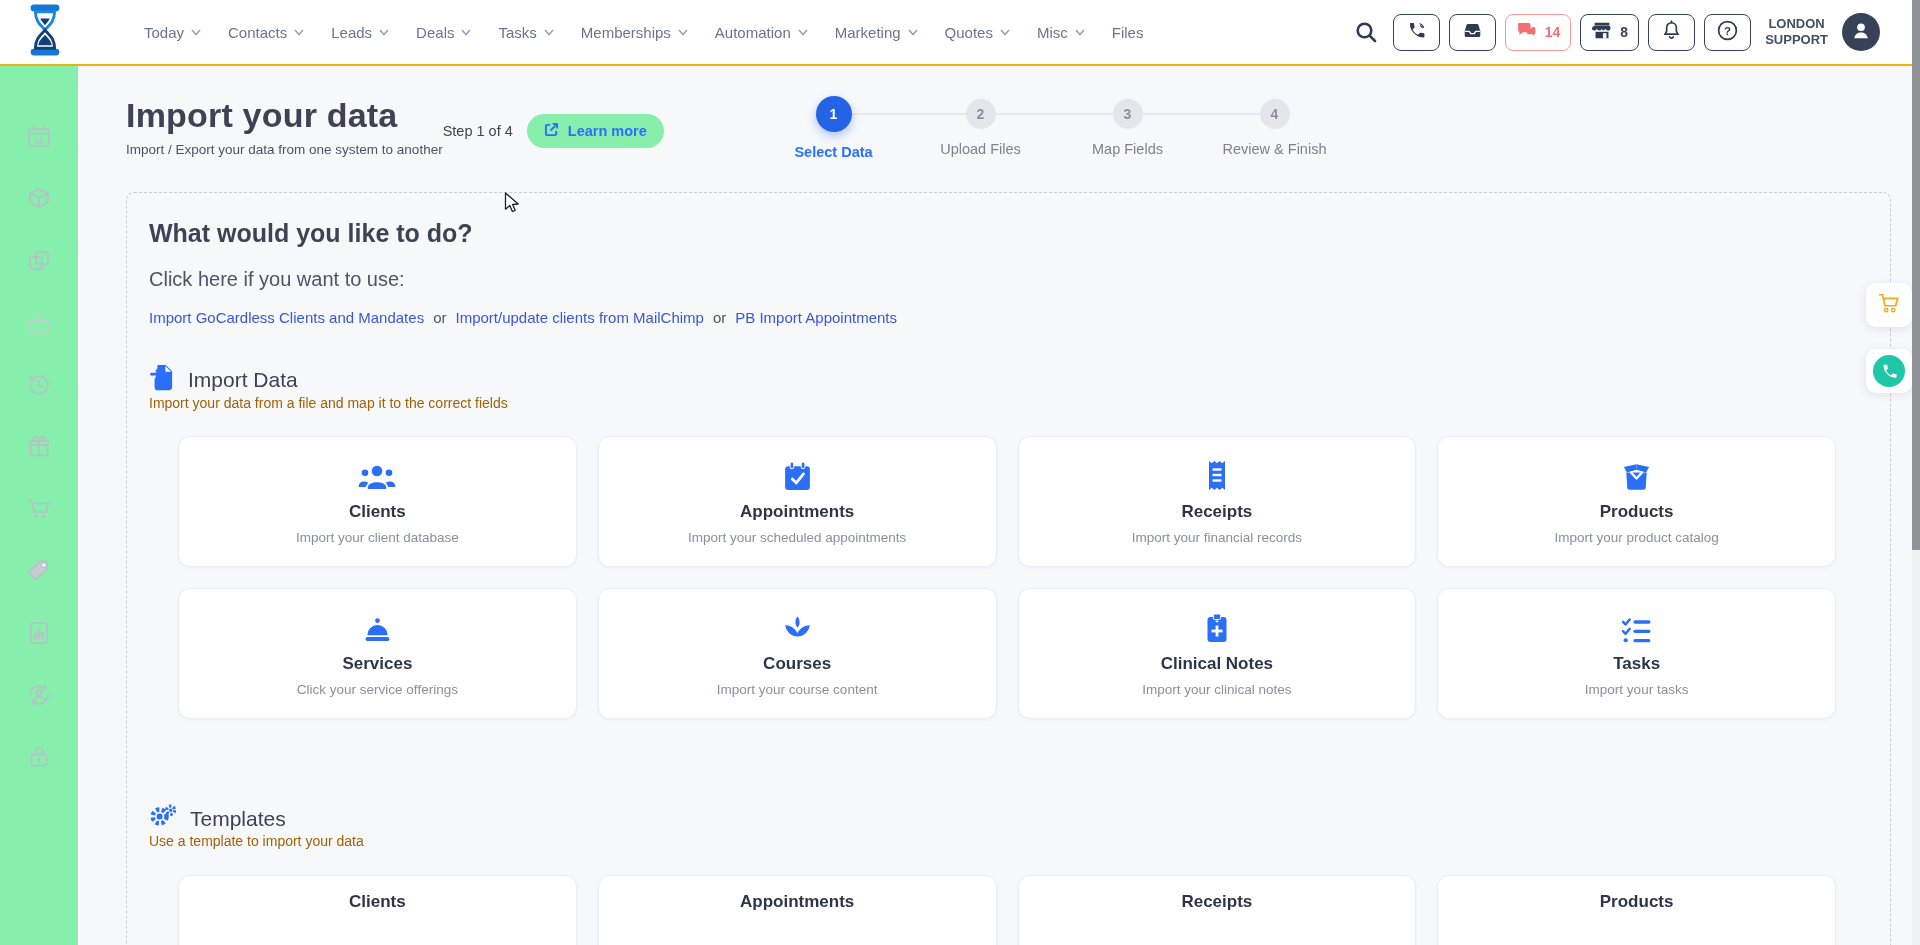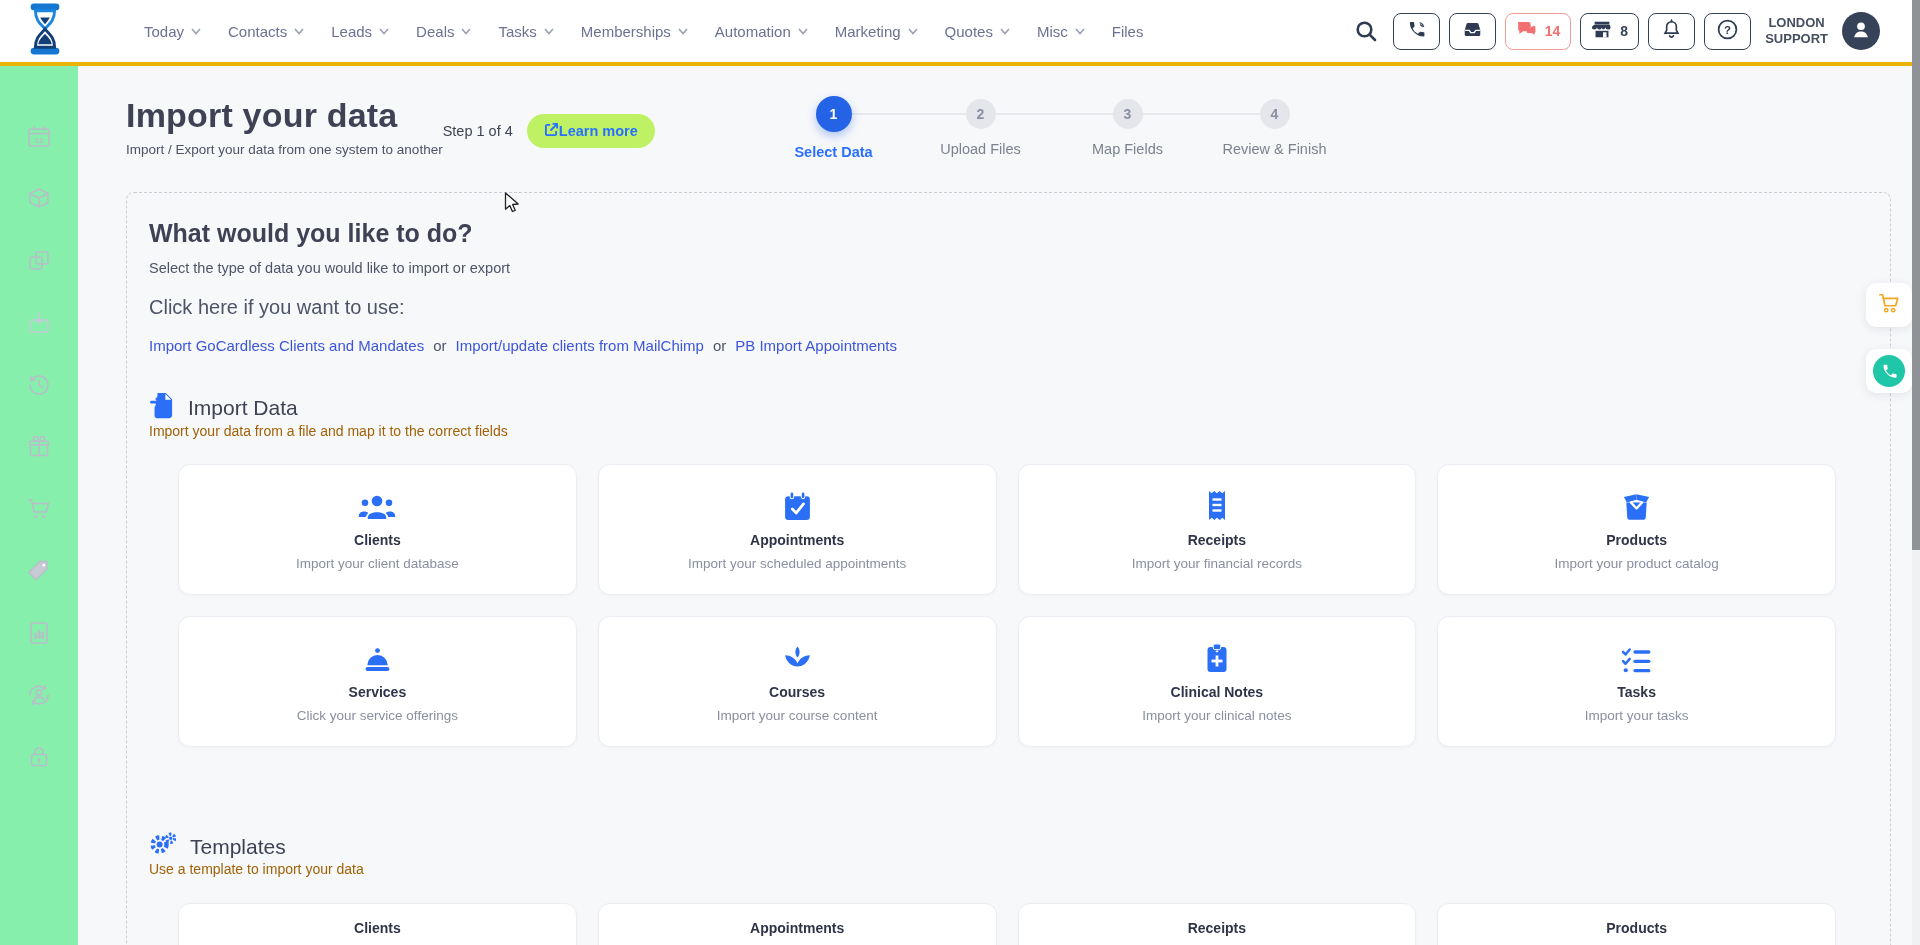--- a/index.html
+++ b/index.html
@@ -5,21 +5,21 @@
   * { box-sizing: border-box; }
   html,body { margin:0; padding:0; }
   body {
     width:1920px; height:945px; overflow:hidden; position:relative;
     background:#f7f8fa; font-family:"Liberation Sans", sans-serif; color:#3f4254;
   }
 
   
   .topbar {
     position:absolute; top:0; left:0; width:1920px; height:66px; background:#ffffff;
-    border-bottom:4px solid #eab308; display:flex; align-items:center; z-index:20;
+    border-bottom:2px solid #eab308; display:flex; align-items:center; z-index:20;
   }
   .logo { margin-left:22px; width:50px; height:58px; display:flex; align-items:center; cursor:pointer; }
   .main-nav { margin-left:72px; display:flex; align-items:center; gap:27px; }
   .nav-item { display:flex; align-items:center; gap:7px; font-size:15px; color:#6c7293; cursor:pointer; white-space:nowrap; }
   .chev { width:10px; height:7px; }
 
   .topbar-right { margin-left:auto; display:flex; align-items:center; gap:9px; padding-right:40px; }
   .search-btn { margin-right:6px; cursor:pointer; display:flex; }
   .tb-btn {
     height:37px; min-width:47px; padding:0 10px; border:1.6px solid #364257; border-radius:8px;
@@ -52,21 +52,21 @@
     width:30px; height:30px; margin-top:3px; border-radius:50%; background:#e4e6eb; color:#8a90a0;
     font-size:14px; font-weight:bold; display:flex; align-items:center; justify-content:center; z-index:1;
   }
   .step.active .step-circle { width:36px; height:36px; margin-top:0; background:#2463e6; color:#fff; box-shadow:0 4px 10px rgba(36,99,230,.35); }
   .step-label { margin-top:12px; font-size:14.5px; color:#7c828f; }
   .step.active .step-label { color:#2970ff; font-weight:bold; }
 
   .head-right { display:flex; align-items:center; gap:14px; margin-top:18px; }
   .step-indicator { font-size:14.5px; color:#3f4254; }
   .learn-more {
-    display:flex; align-items:center; background:#bef264; color:#2970ff; font-weight:bold;
+    display:flex; align-items:center; gap:9px; background:#86efac; color:#2970ff; font-weight:bold;
     font-size:14.5px; padding:8px 17px; border-radius:18px; border:none; cursor:pointer; font-family:inherit;
   }
 
   
   .dashed-box {
     margin:33px 29px 0 48px; border:1px dashed #c9cdd6; border-radius:8px;
     padding:26px 0 0 22px; height:1400px;
   }
   .q-title { margin:0; font-size:25px; font-weight:600; color:#3f4254; }
   .q-sub { margin:12px 0 0; font-size:14.5px; color:#4e5468; }
@@ -79,21 +79,21 @@
   .section-title { font-size:21px; font-weight:500; color:#3f4254; }
   .section-sub { margin-top:0; font-size:14px; color:#a16207; }
 
   .cards-grid { margin:25px 54px 0 29px; display:grid; grid-template-columns:repeat(4,1fr); gap:21px; }
   .cards-grid.templates { margin-top:26px; }
   .card {
     background:#fff; border:1px solid #ebedf2; border-radius:12px; height:131px; cursor:pointer;
     box-shadow:0 1px 3px rgba(30,40,70,.04); display:flex; flex-direction:column; align-items:center; justify-content:center; text-align:center;
   }
   .card .c-icon { height:34px; display:flex; align-items:flex-end; justify-content:center; }
-  .card .c-title { margin-top:10px; font-size:14px; font-weight:600; color:#2f3447; }
+  .card .c-title { margin-top:10px; font-size:17px; font-weight:600; color:#2f3447; }
   .card .c-sub { margin-top:8px; font-size:13.5px; color:#8a8fa0; }
   .card.partial { justify-content:flex-start; padding-top:16px; }
   .card.partial .c-title { margin-top:0; }
 
   
   .float-btn {
     position:absolute; left:1866px; width:46px; height:44px; background:#fff; border-radius:10px;
     box-shadow:0 2px 10px rgba(40,50,80,.10); display:flex; align-items:center; justify-content:center; cursor:pointer; z-index:30;
   }
   .float-cart { top:283px; }
@@ -397,21 +397,20 @@
       </div>
       <div class="step">
         <div class="step-circle">4</div>
         <div class="step-label">Review &amp; Finish</div>
       </div>
     </div>
   </div>
 
   <div class="dashed-box">
     <h2 class="q-title">What would you like to do?</h2>
-    <p class="q-sub">Select the type of data you would like to import or export</p>
     <p class="q-click">Click here if you want to use:</p>
     <p class="q-links">
       <a>Import GoCardless Clients and Mandates</a>
       <span>or</span>
       <a>Import/update clients from MailChimp</a>
       <span>or</span>
       <a>PB Import Appointments</a>
     </p>
 
     <div class="section-head">

